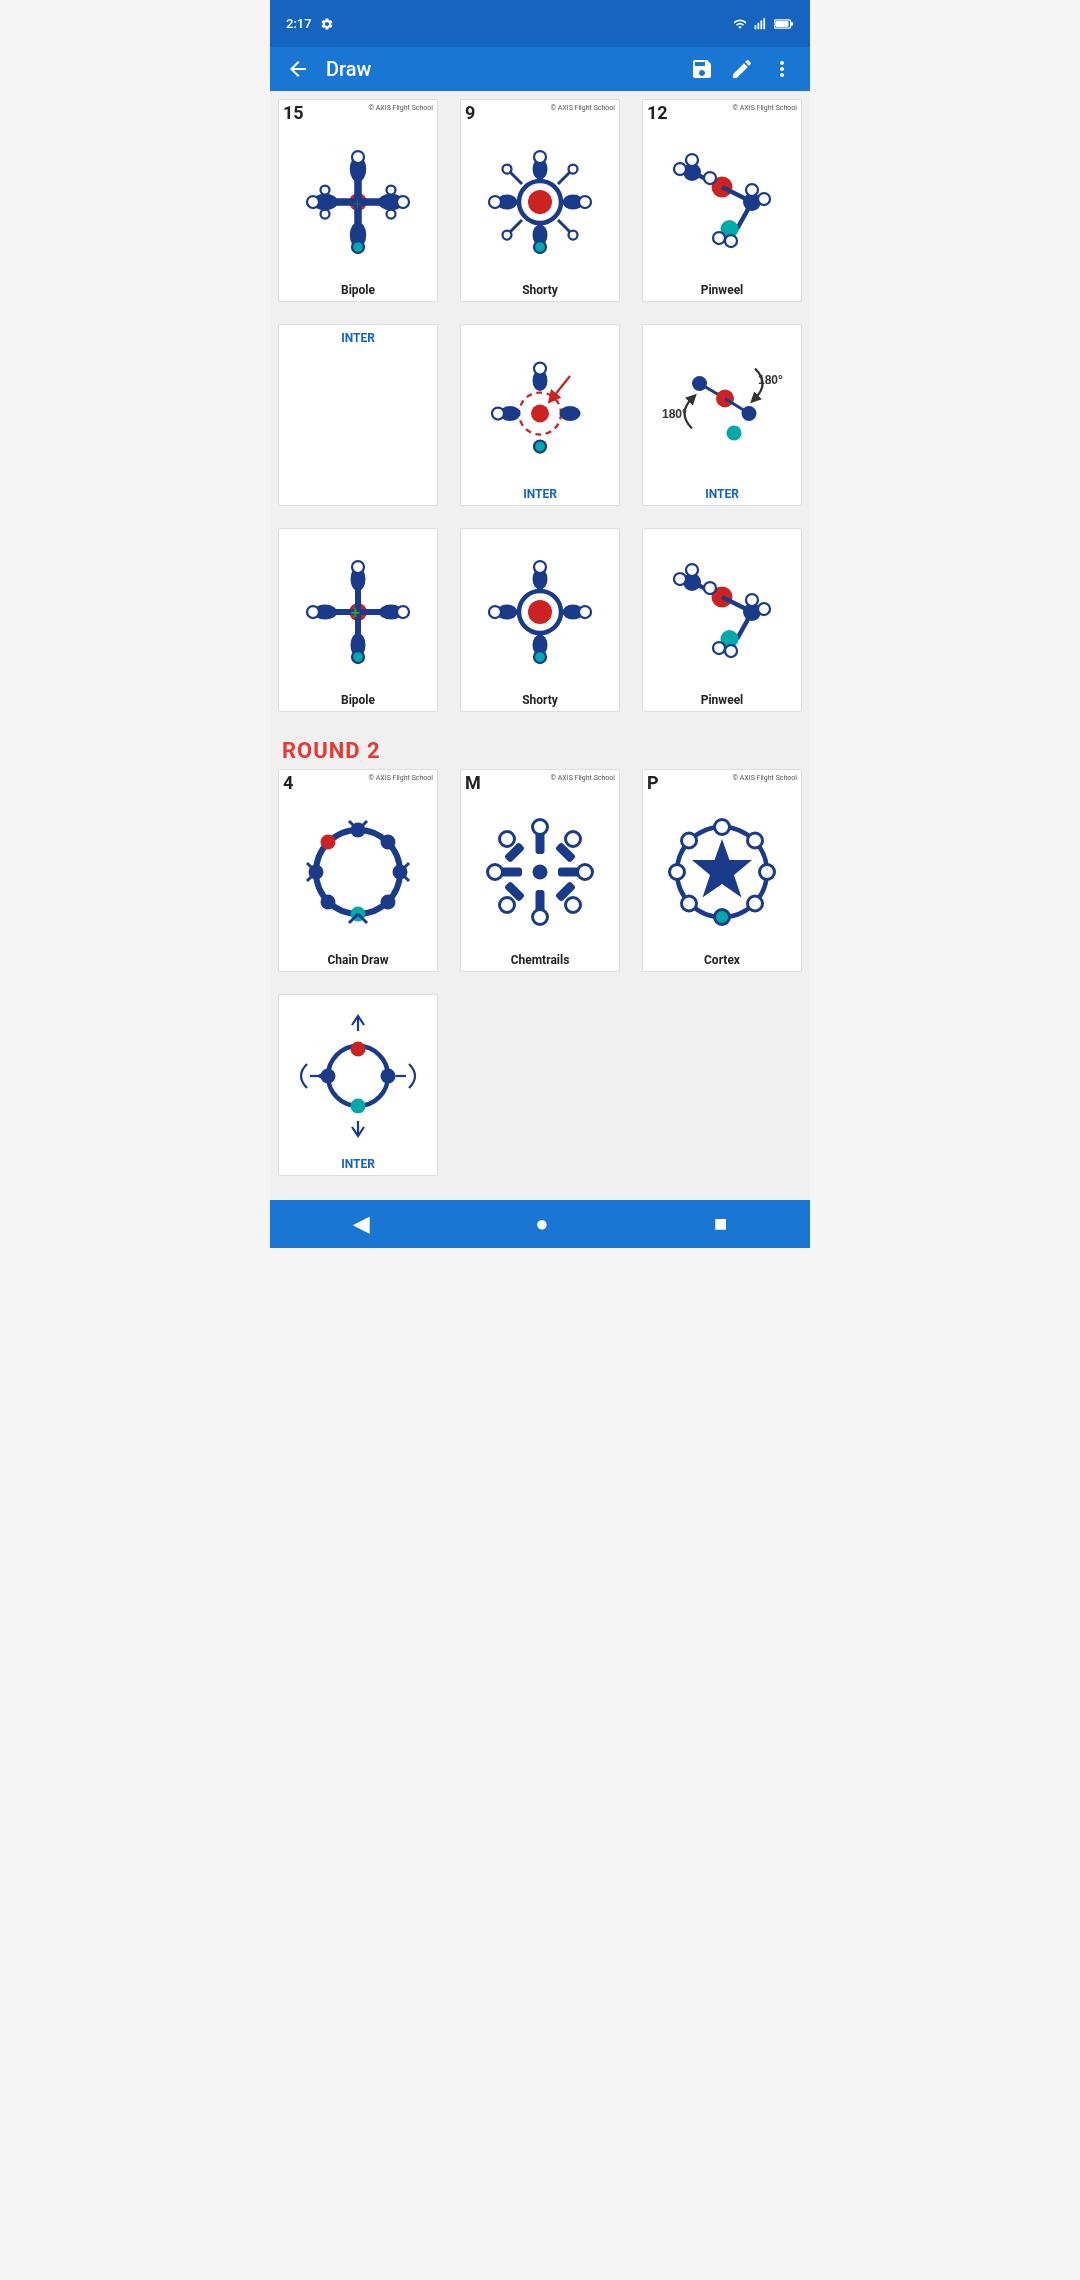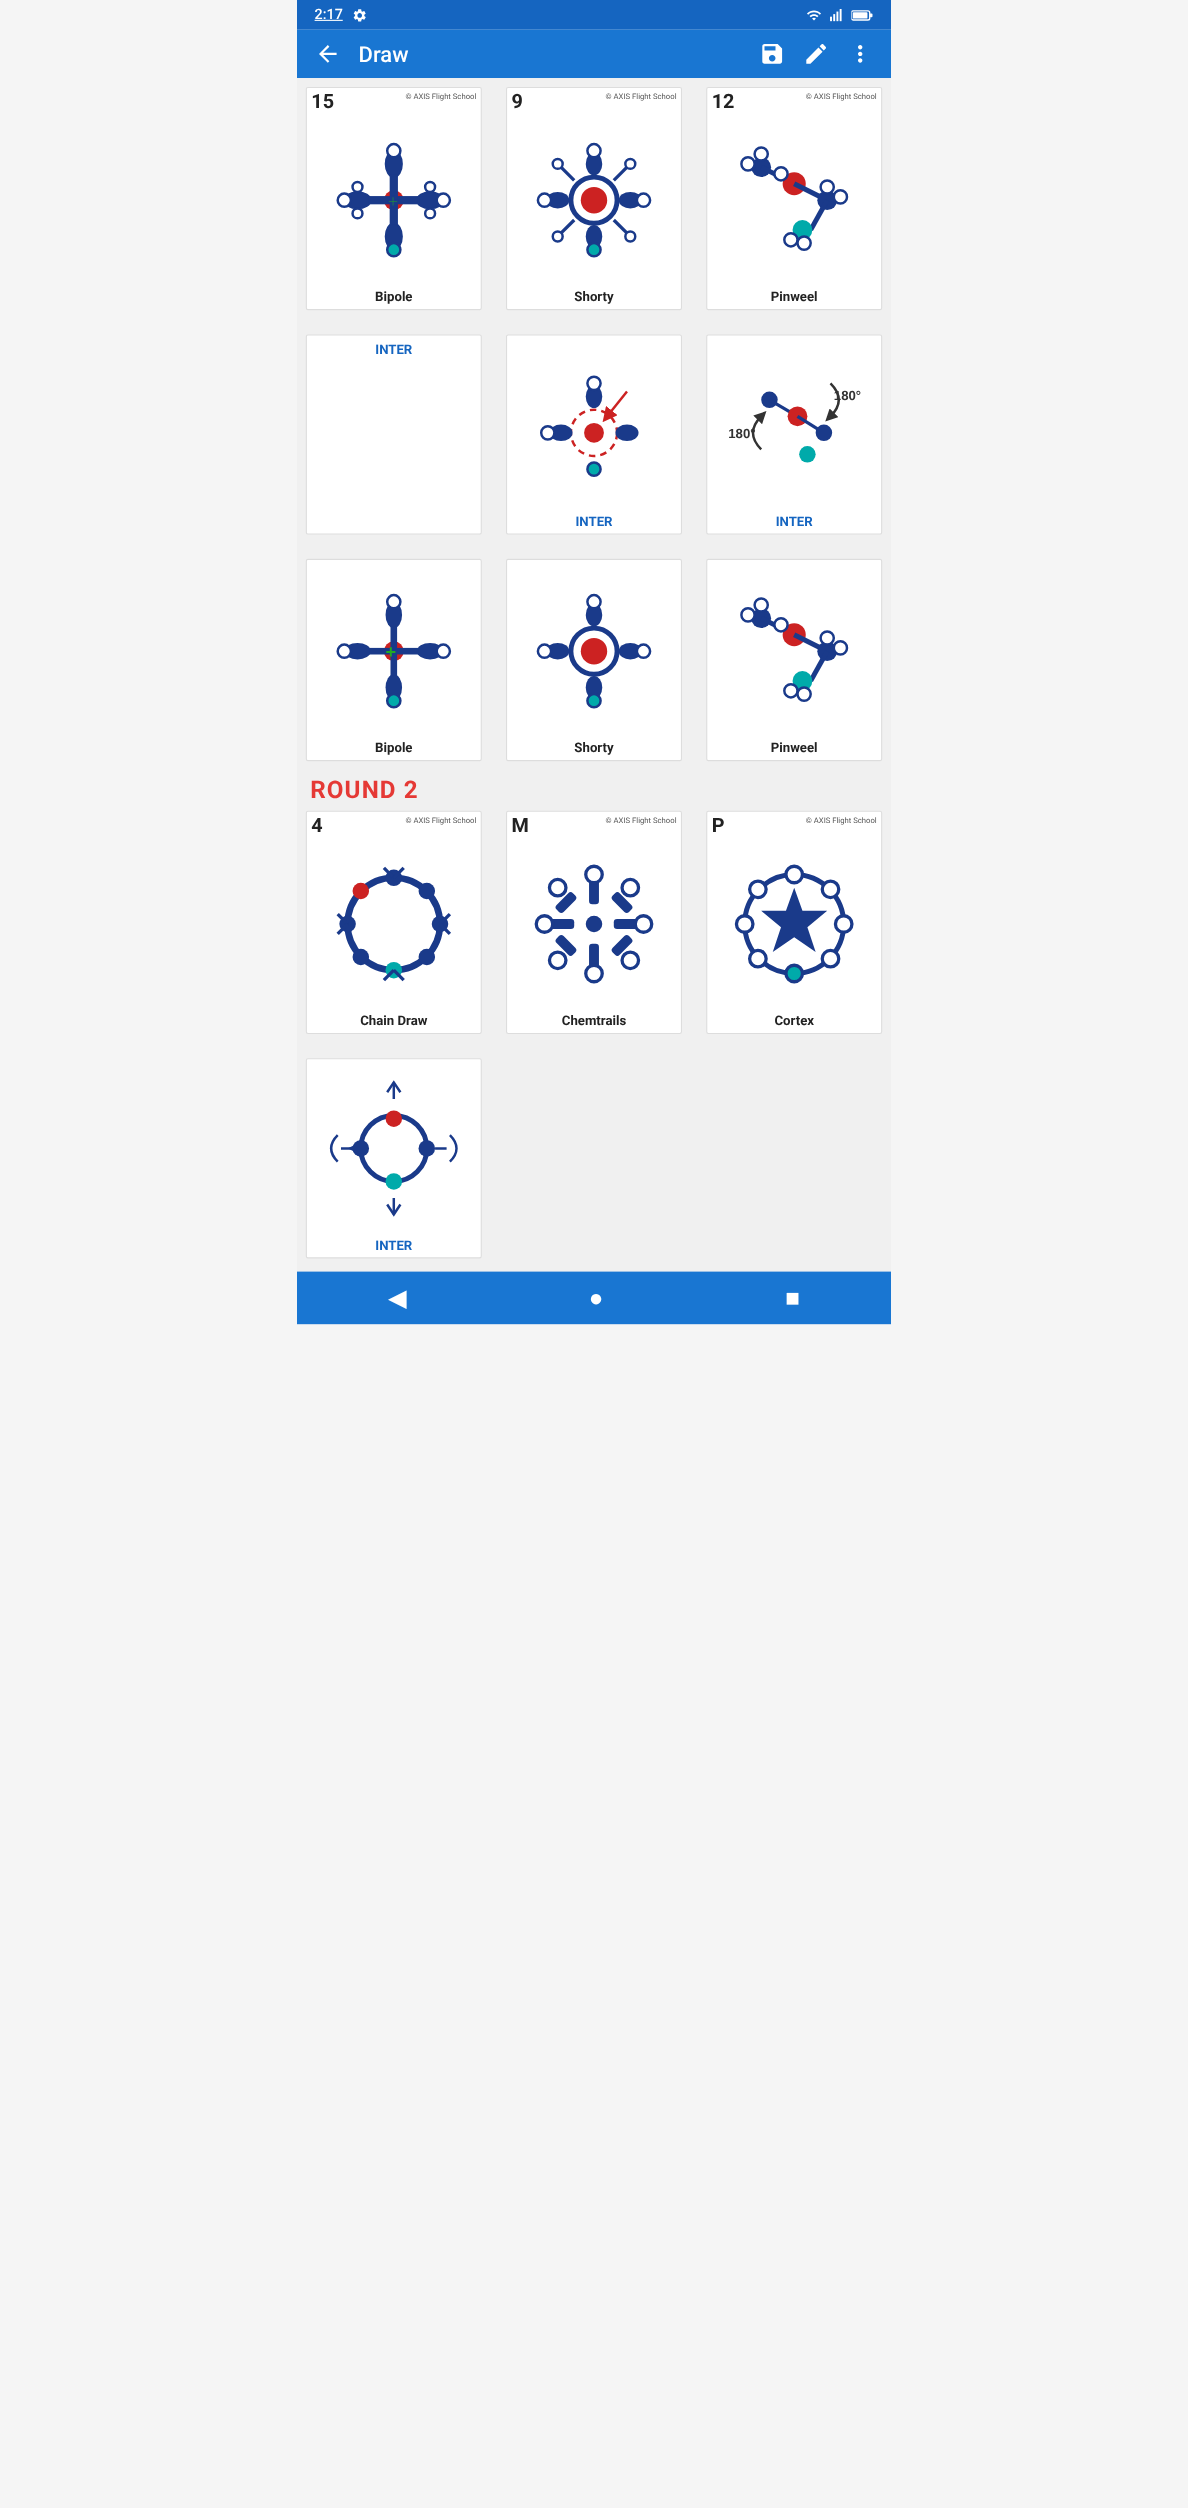--- a/index.html
+++ b/index.html
@@ -12,24 +12,23 @@
       margin: 0 auto;
     }
 
     
     .status-bar {
       background: #1565c0;
       color: white;
       display: flex;
       justify-content: space-between;
       align-items: center;
-      padding: 6px 16px;
+      padding: 16px 16px;
       font-size: 13px;
       font-weight: 500;
-      text-decoration: underline;
     }
     .status-bar-left { display: flex; align-items: center; gap: 8px; }
     .status-bar-right { display: flex; align-items: center; gap: 6px; }
 
     
     .app-bar {
       background: #1976d2;
       color: white;
       display: flex;
       align-items: center;
@@ -67,21 +66,21 @@
       font-weight: 700;
       color: #e53935;
       padding: 10px 4px 6px 4px;
       letter-spacing: 1px;
     }
 
     .formation-grid {
       display: grid;
       grid-template-columns: repeat(3, 1fr);
       gap: 22px;
-      margin-bottom: 4px;
+      margin-bottom: 16px;
     }
 
     .formation-card {
       background: white;
       border: 1px solid #ddd;
       border-radius: 2px;
       overflow: hidden;
       display: flex;
       flex-direction: column;
       align-items: center;

